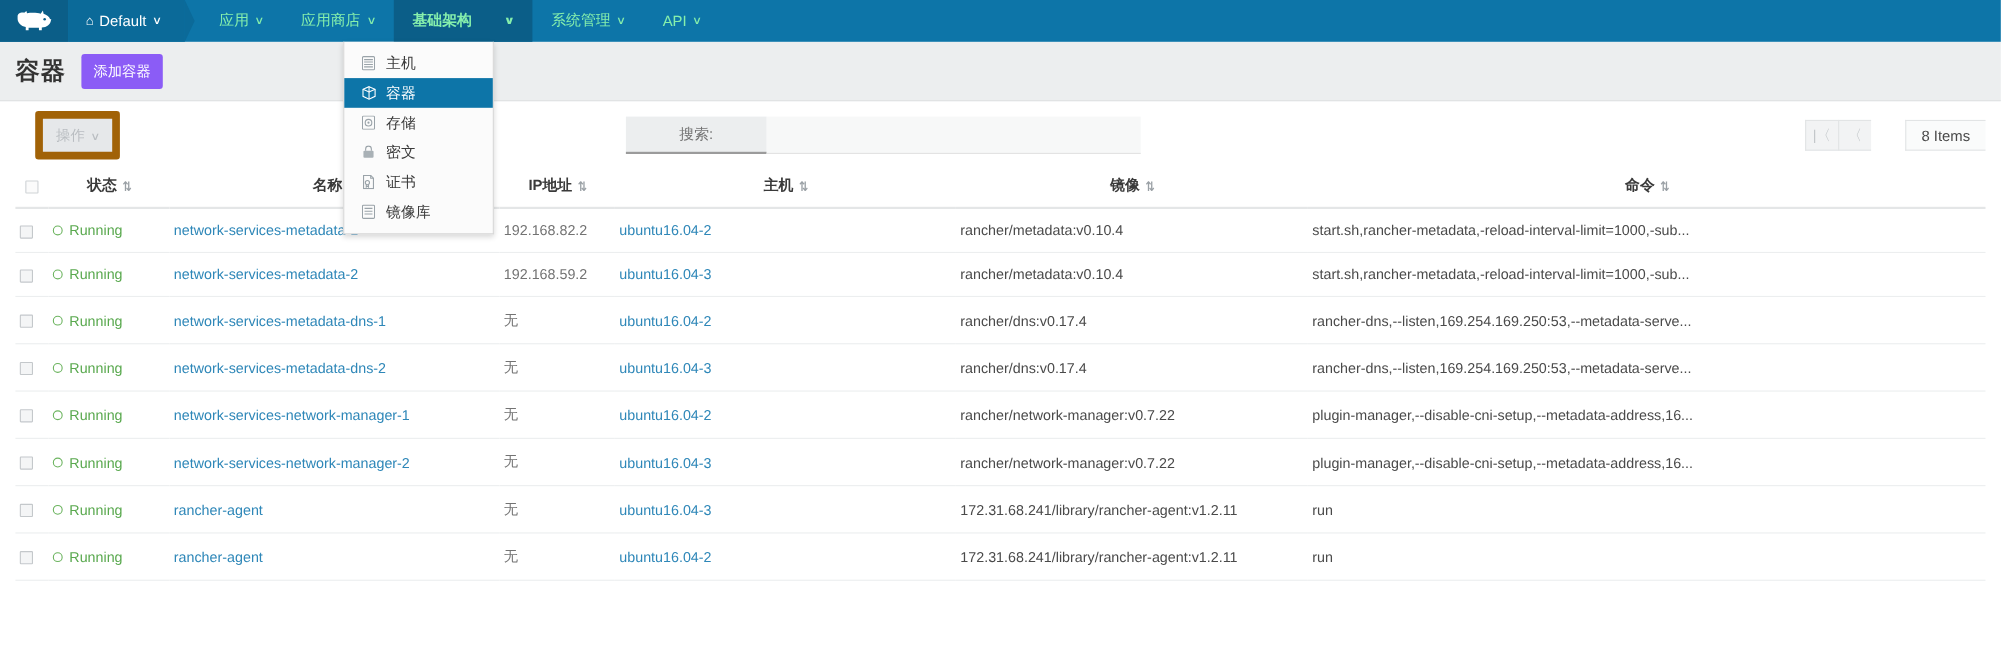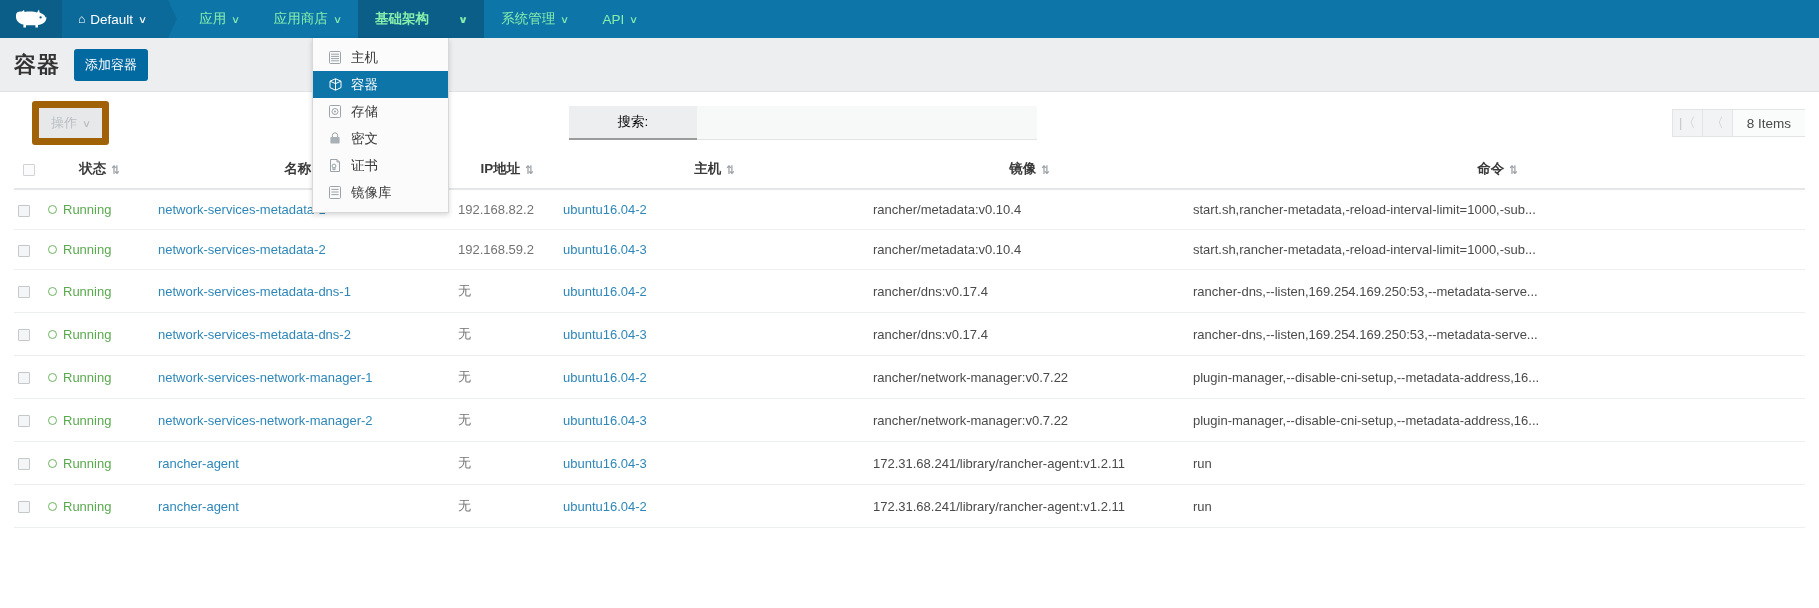--- a/index.html
+++ b/index.html
@@ -128,21 +128,21 @@
     z-index: 10;
   }
   .page-title {
     font-size: 22px;
     font-weight: bold;
     color: #333333;
     margin-right: 14px;
     letter-spacing: 1px;
   }
   .btn-primary {
-    background: #0369a1;
+    background: #8b5cf6;
     color: #ffffff;
     border: none;
     border-radius: 3px;
     font-size: 13px;
     padding: 7px 11px;
     cursor: pointer;
     font-family: Liberation Sans, sans-serif;
   }
 
   
@@ -174,21 +174,21 @@
     align-items: stretch;
     width: 468px;
   }
   .search-label {
     background: #eceeef;
     border-bottom: 2px solid #9b9b9b;
     padding: 7px 0;
     width: 128px;
     text-align: center;
     font-size: 13.5px;
-    color: #000000;
+    color: #737373;
   }
   .search-input {
     flex: 1;
     border: none;
     border-bottom: 1px solid #e3e3e3;
     background: #f7f8f8;
     outline: none;
     font-size: 13.5px;
     padding: 0 8px;
     font-family: inherit;
@@ -215,20 +215,21 @@
   .pg-count {
     border: 1px solid #e2e4e5;
     border-right: none;
     background: #fafbfb;
     padding: 0 14px;
     display: flex;
     align-items: center;
     font-size: 13.5px;
     color: #4a4a4a;
     white-space: nowrap;
+    margin-left: 31px;
   }
 
   
   table.grid {
     width: 100%;
     border-collapse: collapse;
     table-layout: fixed;
   }
   table.grid th {
     text-align: center;

